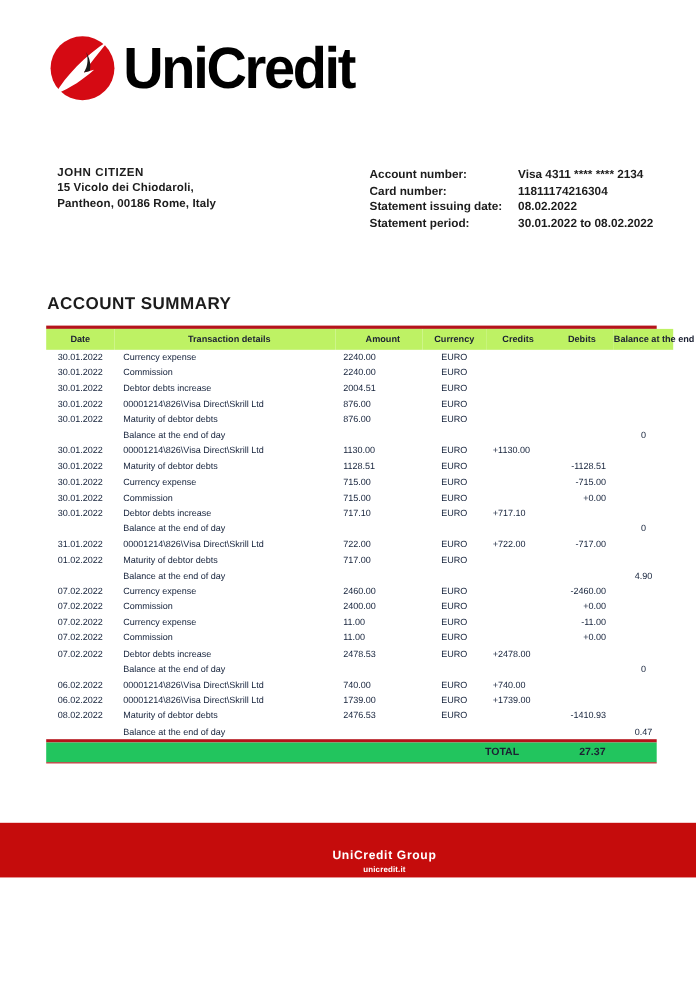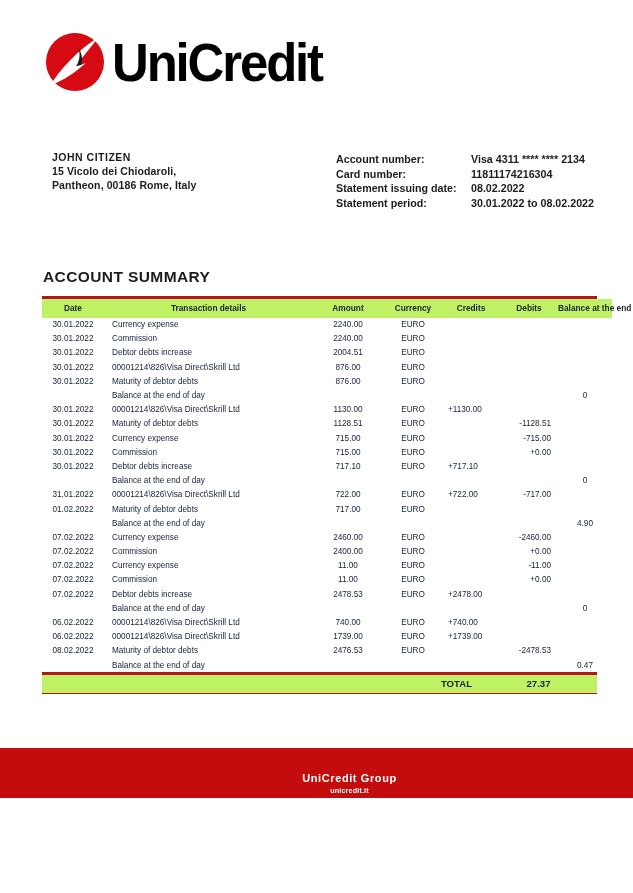--- a/index.html
+++ b/index.html
@@ -114,35 +114,35 @@
     text-align: center;
     white-space: nowrap;
   }
   table.stmt td {
     padding: 2.6px 0;
     white-space: nowrap;
     font-weight: 500;
   }
   .c-date   { width: 62px;  text-align: center; }
   .c-det    { width: 193px; text-align: left; padding-left: 8px !important; }
-  .c-amt    { width: 72px;  text-align: center; padding-left: 7px !important; }
+  .c-amt    { width: 72px;  text-align: left; padding-left: 7px !important; }
   .c-cur    { width: 58px;  text-align: center; }
   .c-cred   { width: 58px;  text-align: left; padding-left: 6px !important; }
   .c-deb    { width: 58px;  text-align: right; padding-right: 7px !important; }
   .c-bal    { width: 54px;  text-align: center; }
 
   th.c-det  { text-align: left; padding-left: 8px !important; }
   th.c-amt  { text-align: left; padding-left: 7px !important; }
   th.c-cred { text-align: center; padding-left: 0 !important; }
   th.c-deb  { text-align: center; padding-right: 0 !important; }
 
   tr.balance-row td.c-det { padding-left: 8px !important; }
 
   .total-band {
-    background: #bef264;
+    background: #22c55e;
     display: flex;
     align-items: center;
     font-size: 9.6px;
     font-weight: bold;
     color: #1c2133;
     padding: 3px 0 3.5px 0;
   }
   .total-label {
     width: 444px;
     text-align: right;
@@ -465,21 +465,21 @@
             <td class="c-cred">+1739.00</td>
             <td class="c-deb"></td>
             <td class="c-bal"></td>
           </tr>
           <tr>
             <td class="c-date">08.02.2022</td>
             <td class="c-det">Maturity of debtor debts</td>
             <td class="c-amt">2476.53</td>
             <td class="c-cur">EURO</td>
             <td class="c-cred"></td>
-            <td class="c-deb">-2478.53</td>
+            <td class="c-deb">-1410.93</td>
             <td class="c-bal"></td>
           </tr>
           <tr class="balance-row">
             <td class="c-date"></td>
             <td class="c-det">Balance at the end of day</td>
             <td class="c-amt"></td>
             <td class="c-cur"></td>
             <td class="c-cred"></td>
             <td class="c-deb"></td>
             <td class="c-bal">0.47</td>

